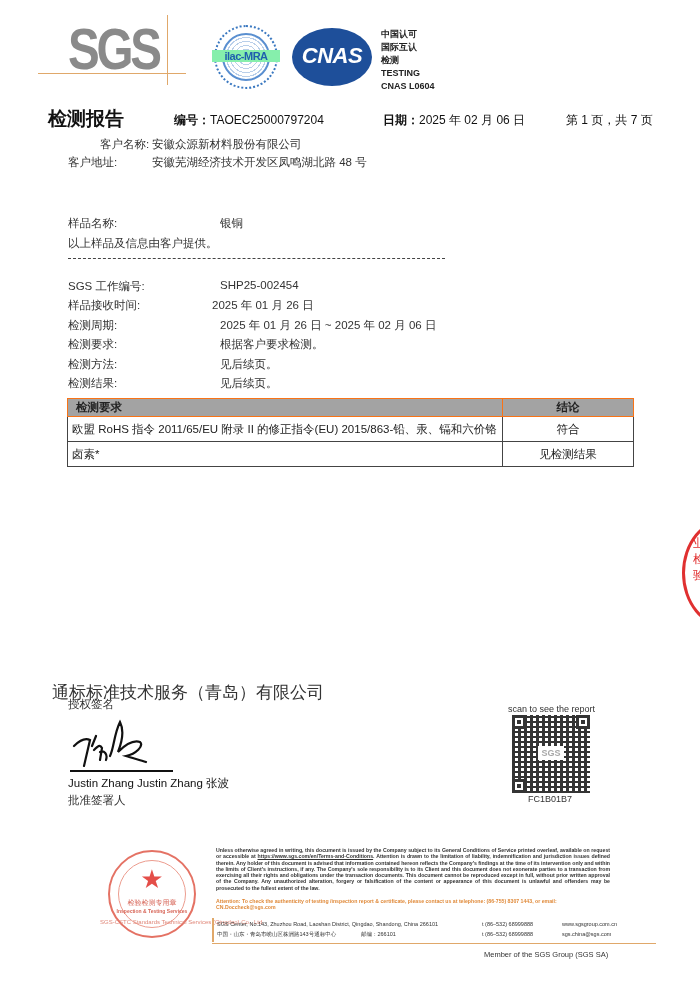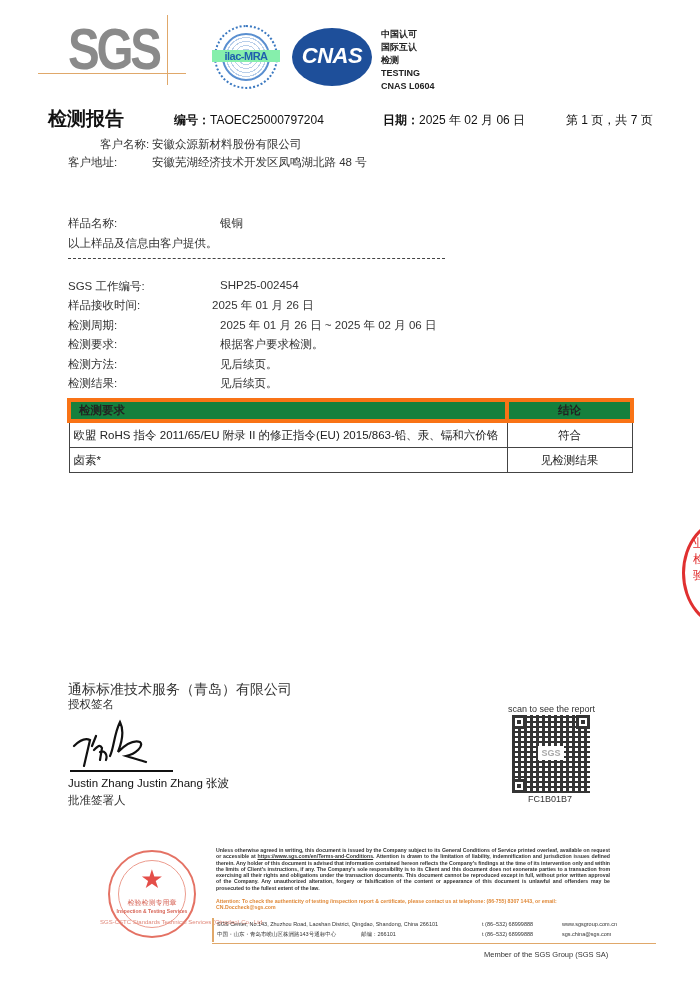--- a/index.html
+++ b/index.html
@@ -32,32 +32,32 @@
   .page-info { left: 566px; top: 112px; font-size: 12px; color: #111; }
 
   .row { font-size: 11.5px; color: #333; white-space: nowrap; }
   .lbl { position: absolute; }
   .val { position: absolute; }
 
   .dashline { left: 68px; top: 258px; width: 377px; height: 0; border-top: 1.5px dashed #444; }
 
   
   .tbl { left: 67px; top: 398px; width: 567px; border-collapse: collapse; font-size: 11.5px; color: #222; }
-  .tbl th { background: #15803d; border: 4px solid #f97316; padding: 1px 8px; height: 13px; font-weight: 700; }
+  .tbl th { background: #a3a3a3; border: 1px solid #f97316; padding: 1px 8px; height: 13px; font-weight: 700; }
   .tbl td { border: 1px solid #444; padding: 2px 4px; vertical-align: middle; }
   .tbl .c1 { text-align: left; width: 418px; }
   .tbl .c2 { text-align: center; }
 
   
   .side-stamp { left: 682px; top: 518px; width: 90px; height: 110px; border-radius: 50%;
                 border: 3px solid #e03030; box-sizing: border-box; }
   .side-stamp-text { position: absolute; left: 8px; top: 14px; width: 14px; font-size: 12px; color: #e03030; line-height: 16px; }
 
   
-  .company { left: 68px; top: 681px; font-size: 14px; color: #333; }
+  .company { left: 52px; top: 681px; font-size: 17px; color: #333; }
   .auth { left: 68px; top: 697px; font-size: 11.5px; color: #333; }
   .sig-line { left: 70px; top: 770px; width: 103px; height: 2px; background: #111; }
   .sig-name { left: 68px; top: 776px; font-size: 11.5px; color: #111; }
   .sig-role { left: 68px; top: 793px; font-size: 11.5px; color: #333; }
 
   
   .qr-cap { left: 508px; top: 704px; font-size: 9px; color: #333; }
   .qr { left: 512px; top: 715px; width: 78px; height: 78px;
         background:
           repeating-linear-gradient(90deg, #111 0 3px, transparent 3px 6px),

